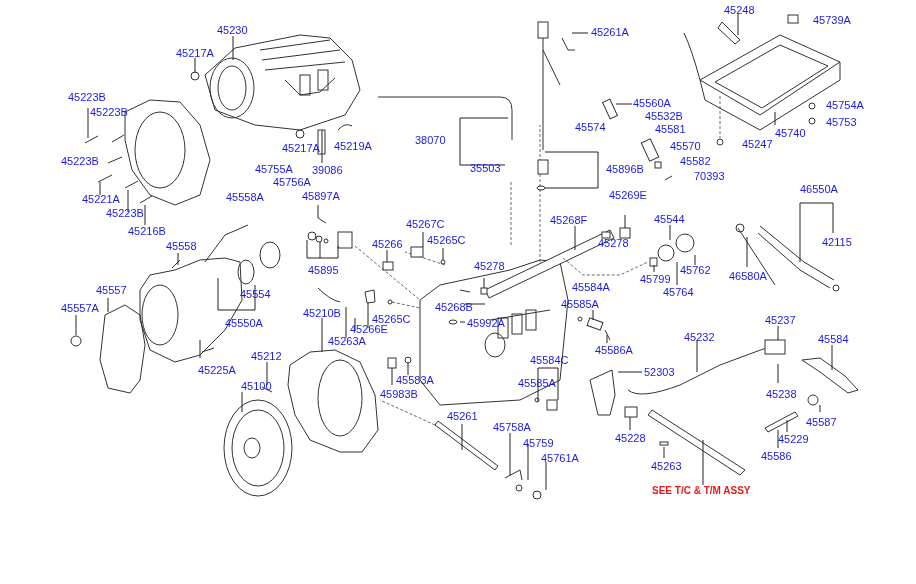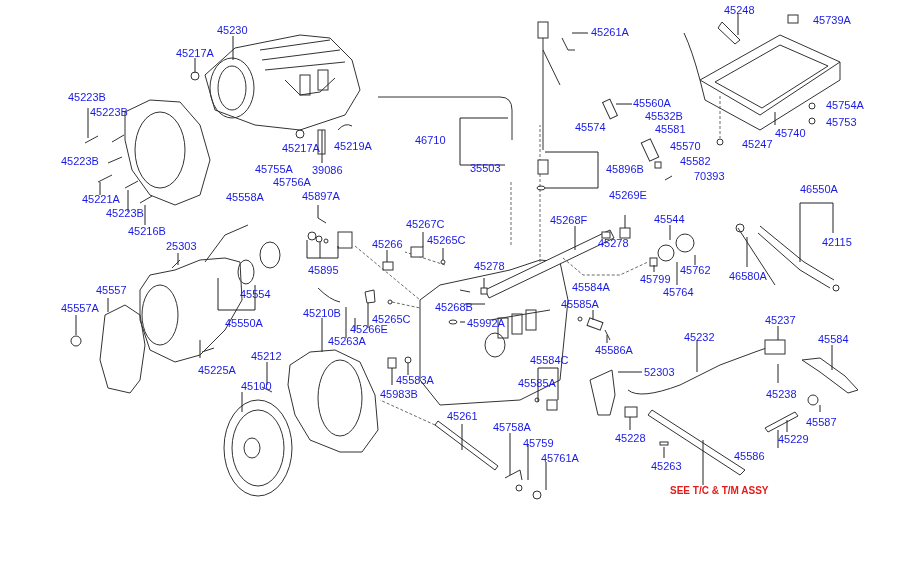--- a/index.html
+++ b/index.html
@@ -1,19 +1,19 @@
 <!DOCTYPE html>
 <html><head>
 <meta charset="utf-8">
 <style>
   html, body { margin: 0; padding: 0; background: #ffffff; }
   #canvas { position: relative; width: 916px; height: 584px; overflow: hidden; background: #fff; }
   svg#art { position: absolute; left: 0; top: 0; }
   .lbl { position: absolute; font-family: "Liberation Sans", sans-serif; font-size: 11px; color: #1a1ae6; white-space: nowrap; line-height: 12px; cursor: pointer; }
-  .note { position: absolute; font-family: "Liberation Sans", sans-serif; font-size: 10px; font-weight: bold; color: #e61a1a; white-space: nowrap; margin-left: 18px; }
+  .note { position: absolute; font-family: "Liberation Sans", sans-serif; font-size: 10px; font-weight: bold; color: #e61a1a; white-space: nowrap; }
   .part { fill: none; stroke: #333; stroke-width: 1; }
   .partf { fill: #fff; stroke: #333; stroke-width: 1; }
   .lead { stroke: #222; stroke-width: 1; fill: none; }
   .dash { stroke: #444; stroke-width: 0.8; stroke-dasharray: 3 2; fill: none; }
 </style>
 </head>
 <body>
 
 <div id="canvas">
 
@@ -253,21 +253,21 @@
 <span class="lbl" style="left:82px;top:193px">45221A</span>
 <span class="lbl" style="left:106px;top:207px">45223B</span>
 <span class="lbl" style="left:128px;top:225px">45216B</span>
 <span class="lbl" style="left:282px;top:142px">45217A</span>
 <span class="lbl" style="left:334px;top:140px">45219A</span>
 <span class="lbl" style="left:255px;top:163px">45755A</span>
 <span class="lbl" style="left:273px;top:176px">45756A</span>
 <span class="lbl" style="left:312px;top:164px">39086</span>
 <span class="lbl" style="left:226px;top:191px">45558A</span>
 <span class="lbl" style="left:302px;top:190px">45897A</span>
-<span class="lbl" style="left:166px;top:240px">25303</span>
+<span class="lbl" style="left:166px;top:240px">45558</span>
 <span class="lbl" style="left:308px;top:264px">45895</span>
 <span class="lbl" style="left:96px;top:284px">45557</span>
 <span class="lbl" style="left:61px;top:302px">45557A</span>
 <span class="lbl" style="left:240px;top:288px">45554</span>
 <span class="lbl" style="left:225px;top:317px">45550A</span>
 <span class="lbl" style="left:198px;top:364px">45225A</span>
 <span class="lbl" style="left:251px;top:350px">45212</span>
 <span class="lbl" style="left:241px;top:380px">45100</span>
 <span class="lbl" style="left:303px;top:307px">45210B</span>
 <span class="lbl" style="left:328px;top:335px">45263A</span>
@@ -276,21 +276,21 @@
 <span class="lbl" style="left:372px;top:238px">45266</span>
 <span class="lbl" style="left:406px;top:218px">45267C</span>
 <span class="lbl" style="left:427px;top:234px">45265C</span>
 <span class="lbl" style="left:396px;top:374px">45583A</span>
 <span class="lbl" style="left:380px;top:388px">45983B</span>
 <span class="lbl" style="left:435px;top:301px">45268B</span>
 <span class="lbl" style="left:467px;top:317px">45992A</span>
 <span class="lbl" style="left:474px;top:260px">45278</span>
 <span class="lbl" style="left:550px;top:214px">45268F</span>
 <span class="lbl" style="left:447px;top:410px">45261</span>
-<span class="lbl" style="left:415px;top:134px">46710</span>
+<span class="lbl" style="left:415px;top:134px">38070</span>
 <span class="lbl" style="left:470px;top:162px">35503</span>
 <span class="lbl" style="left:591px;top:26px">45261A</span>
 <span class="lbl" style="left:606px;top:163px">45896B</span>
 <span class="lbl" style="left:633px;top:97px">45560A</span>
 <span class="lbl" style="left:645px;top:110px">45532B</span>
 <span class="lbl" style="left:575px;top:121px">45574</span>
 <span class="lbl" style="left:655px;top:123px">45581</span>
 <span class="lbl" style="left:670px;top:140px">45570</span>
 <span class="lbl" style="left:680px;top:155px">45582</span>
 <span class="lbl" style="left:694px;top:170px">70393</span>
@@ -319,17 +319,17 @@
 <span class="lbl" style="left:541px;top:452px">45761A</span>
 <span class="lbl" style="left:684px;top:331px">45232</span>
 <span class="lbl" style="left:644px;top:366px">52303</span>
 <span class="lbl" style="left:615px;top:432px">45228</span>
 <span class="lbl" style="left:651px;top:460px">45263</span>
 <span class="lbl" style="left:765px;top:314px">45237</span>
 <span class="lbl" style="left:766px;top:388px">45238</span>
 <span class="lbl" style="left:818px;top:333px">45584</span>
 <span class="lbl" style="left:806px;top:416px">45587</span>
 <span class="lbl" style="left:778px;top:433px">45229</span>
-<span class="lbl" style="left:734px;top:450px">45586</span>
+<span class="lbl" style="left:761px;top:450px">45586</span>
 
 <span class="note" style="left:652px;top:485px">SEE T/C &amp; T/M ASSY</span>
 
 </div>
 
 </body></html>

